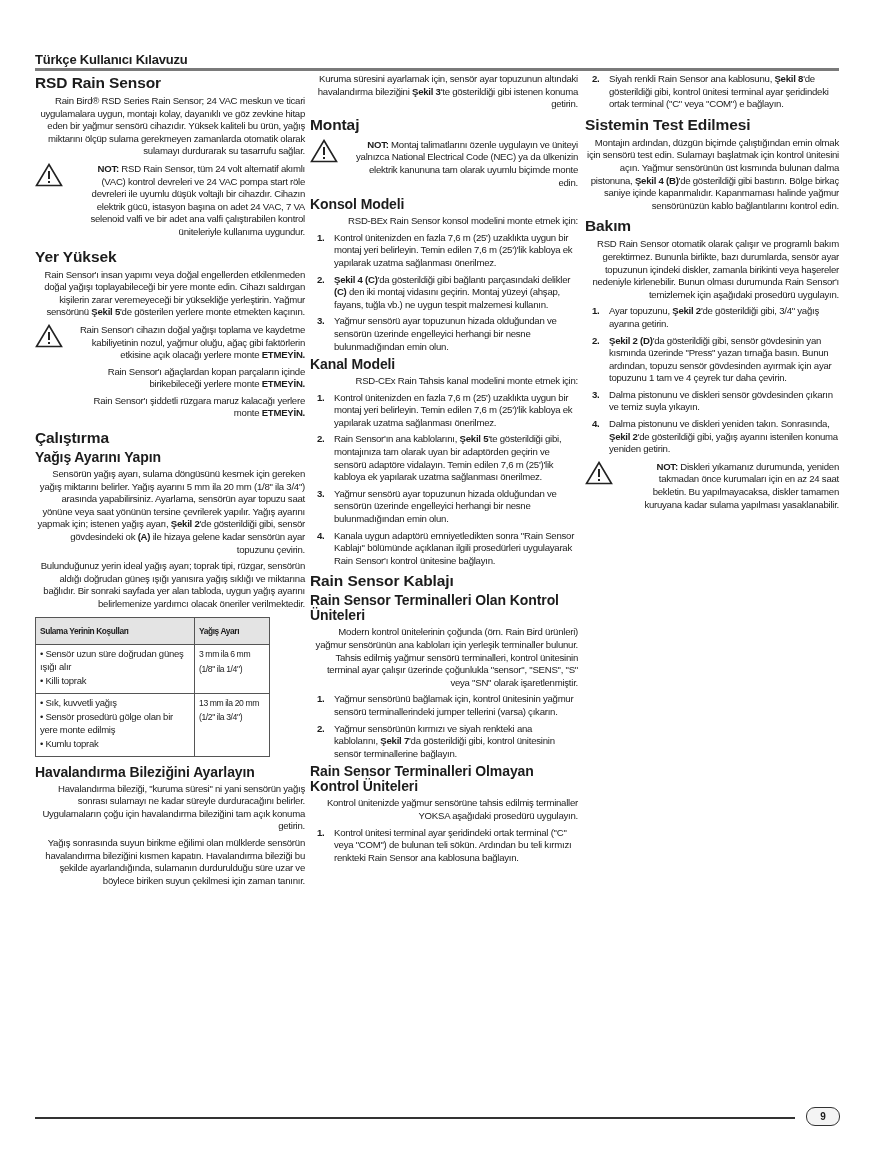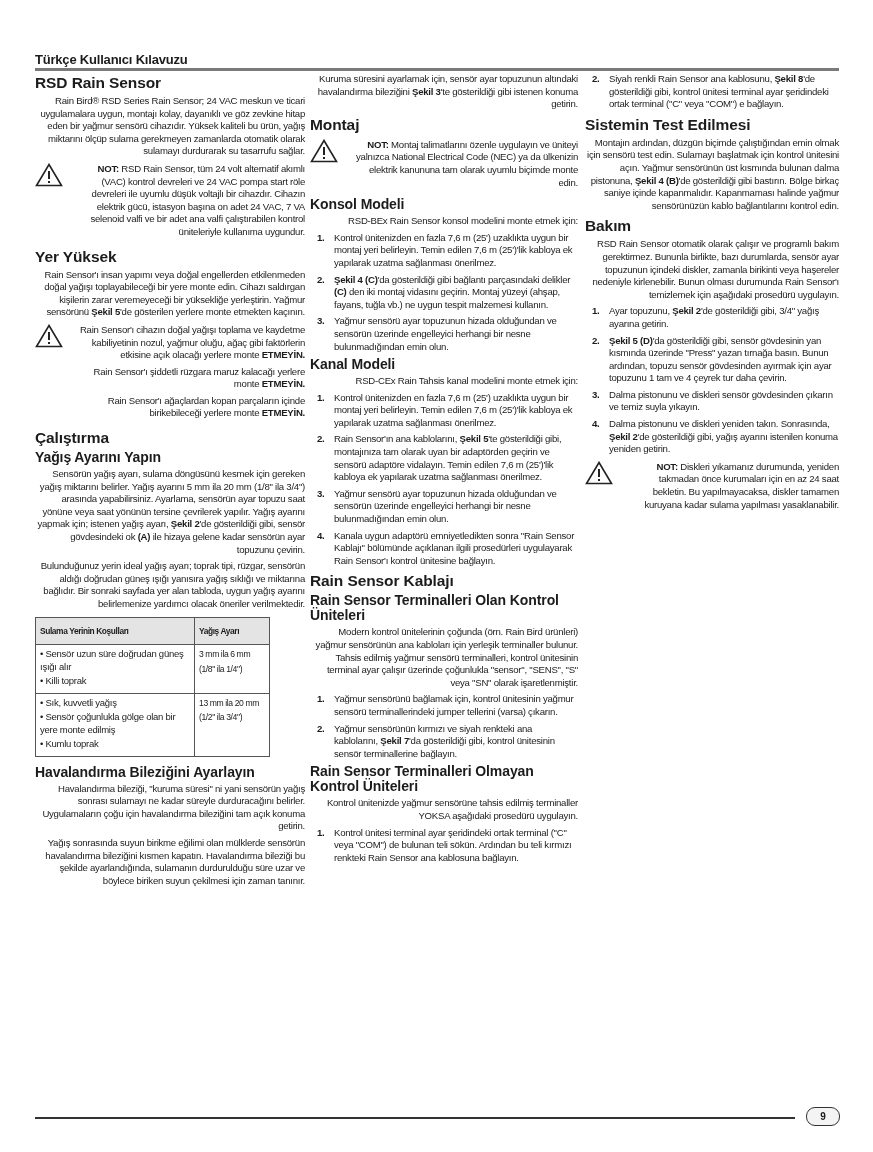--- a/index.html
+++ b/index.html
@@ -55,22 +55,22 @@
   <h2>Yer Yüksek</h2>
   <p><span>Rain Sensor'ı insan yapımı veya doğal engellerden etkilenmeden doğal yağışı toplayabileceği bir yere monte edin. Cihazı saldırgan kişilerin zarar veremeyeceği bir yüksekliğe yerleştirin. Yağmur sensörünü </span><span class="b">Şekil 5</span><span>'de gösterilen yerlere monte etmekten kaçının.</span></p>
   <div class="note">
     <svg class="icon" viewBox="0 0 28 24">
         <path d="M14 1.5 L26.5 22.5 L1.5 22.5 Z" fill="none" stroke="#222" stroke-width="1.6"></path>
         <rect x="13" y="8" width="2" height="8" fill="#222"></rect>
         <rect x="13" y="18" width="2" height="2" fill="#222"></rect>
       </svg>
     <div class="txt">
       <p><span>Rain Sensor'ı cihazın doğal yağışı toplama ve kaydetme kabiliyetinin nozul, yağmur oluğu, ağaç gibi faktörlerin etkisine açık olacağı yerlere monte </span><span class="b">ETMEYİN.</span></p>
+      <p><span>Rain Sensor'ı ağaçlardan kopan parçaların içinde birikebileceği yerlere monte </span><span class="b">ETMEYİN.</span></p>
       <p><span>Rain Sensor'ı şiddetli rüzgara maruz kalacağı yerlere monte </span><span class="b">ETMEYİN.</span></p>
-      <p><span>Rain Sensor'ı ağaçlardan kopan parçaların içinde birikebileceği yerlere monte </span><span class="b">ETMEYİN.</span></p>
     </div>
   </div>
 
   <h2>Çalıştırma</h2>
   <h3>Yağış Ayarını Yapın</h3>
   <p><span>Sensörün yağış ayarı, sulama döngüsünü kesmek için gereken yağış miktarını belirler. Yağış ayarını 5 mm ila 20 mm (1/8" ila 3/4") arasında yapabilirsiniz. Ayarlama, sensörün ayar topuzu saat yönüne veya saat yönünün tersine çevrilerek yapılır. Yağış ayarını yapmak için; istenen yağış ayarı, </span><span class="b">Şekil 2</span><span>'de gösterildiği gibi, sensör gövdesindeki ok </span><span class="b">(A)</span><span> ile hizaya gelene kadar sensörün ayar topuzunu çevirin.</span></p>
   <p>Bulunduğunuz yerin ideal yağış ayarı; toprak tipi, rüzgar, sensörün aldığı doğrudan güneş ışığı yanısıra yağış sıklığı ve miktarına bağlıdır. Bir sonraki sayfada yer alan tabloda, uygun yağış ayarını belirlemenize yardımcı olacak öneriler verilmektedir.</p>
 
   <table>
     <thead>
@@ -86,21 +86,21 @@
           <span class="bl">• Killi toprak</span>
         </td>
         <td class="val">
           <span class="bl">3 mm ila 6 mm</span>
           <span class="bl">(1/8" ila 1/4")</span>
         </td>
       </tr>
       <tr>
         <td>
           <span class="bl">• Sık, kuvvetli yağış</span>
-          <span class="bl">• Sensör çoğunlukla gölge olan bir yere monte edilmiş</span>
+          <span class="bl">• Sensör prosedürü gölge olan bir yere monte edilmiş</span>
           <span class="bl">• Kumlu toprak</span>
         </td>
         <td class="val">
           <span class="bl">13 mm ila 20 mm</span>
           <span class="bl">(1/2" ila 3/4")</span>
         </td>
       </tr>
     </tbody>
   </table>
 
@@ -198,21 +198,21 @@
 
   <h2>Bakım</h2>
   <p>RSD Rain Sensor otomatik olarak çalışır ve programlı bakım gerektirmez. Bununla birlikte, bazı durumlarda, sensör ayar topuzunun içindeki diskler, zamanla birikinti veya haşereler nedeniyle kirlenebilir. Bunun olması durumunda Rain Sensor'ı temizlemek için aşağıdaki prosedürü uygulayın.</p>
   <ol>
     <li>
         <span class="num">1.</span>
         <span class="lt"><span>Ayar topuzunu, </span><span class="b">Şekil 2</span><span>'de gösterildiği gibi, 3/4" yağış ayarına getirin.</span></span>
       </li>
     <li>
         <span class="num">2.</span>
-        <span class="lt"><span class="b">Şekil 5 (D)</span><span>'da gösterildiği gibi, sensör gövdesinin yan kısmında üzerinde "Press" yazan tırnağa basın. Bunun ardından, topuzu sensör gövdesinden ayırmak için ayar topuzunu 1 tam ve 4 çeyrek tur daha çevirin.</span></span>
+        <span class="lt"><span class="b">Şekil 2 (D)</span><span>'da gösterildiği gibi, sensör gövdesinin yan kısmında üzerinde "Press" yazan tırnağa basın. Bunun ardından, topuzu sensör gövdesinden ayırmak için ayar topuzunu 1 tam ve 4 çeyrek tur daha çevirin.</span></span>
       </li>
     <li>
         <span class="num">3.</span>
         <span class="lt">Dalma pistonunu ve diskleri sensör gövdesinden çıkarın ve temiz suyla yıkayın.</span>
       </li>
     <li>
         <span class="num">4.</span>
         <span class="lt"><span>Dalma pistonunu ve diskleri yeniden takın. Sonrasında, </span><span class="b">Şekil 2</span><span>'de gösterildiği gibi, yağış ayarını istenilen konuma yeniden getirin.</span></span>
       </li>
   </ol>

